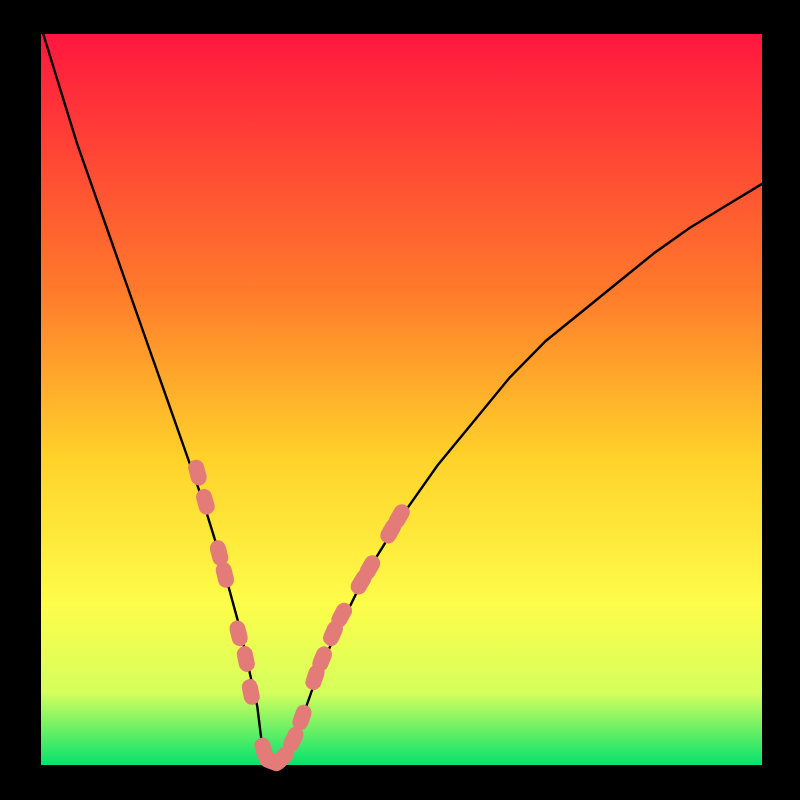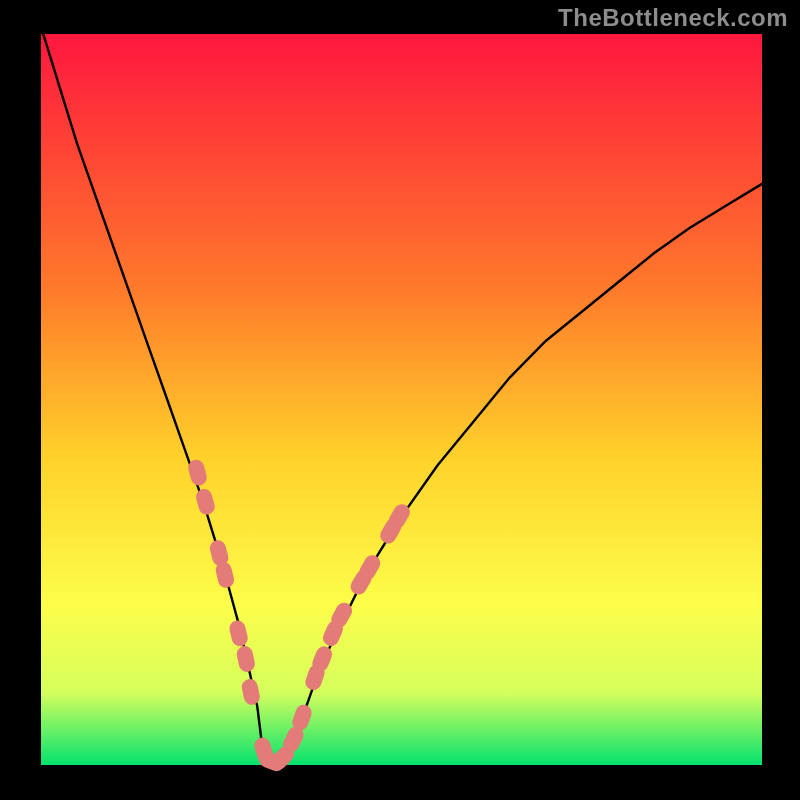--- a/index.html
+++ b/index.html
@@ -71,15 +71,14 @@
         <rect x="309.2" y="651.0" width="26" height="16" rx="8" ry="8" fill="#e37b79" transform="rotate(-67.7 322.2 659.0)"></rect>
         <rect x="320.0" y="625.4" width="26" height="16" rx="8" ry="8" fill="#e37b79" transform="rotate(-66.1 333.0 633.4)"></rect>
         <rect x="328.7" y="607.1" width="26" height="16" rx="8" ry="8" fill="#e37b79" transform="rotate(-61.2 341.7 615.1)"></rect>
         <rect x="348.1" y="574.3" width="26" height="16" rx="8" ry="8" fill="#e37b79" transform="rotate(-59.4 361.1 582.3)"></rect>
         <rect x="356.8" y="559.6" width="26" height="16" rx="8" ry="8" fill="#e37b79" transform="rotate(-60.0 369.8 567.6)"></rect>
         <rect x="377.7" y="523.1" width="26" height="16" rx="8" ry="8" fill="#e37b79" transform="rotate(-60.0 390.7 531.1)"></rect>
         <rect x="386.3" y="508.5" width="26" height="16" rx="8" ry="8" fill="#e37b79" transform="rotate(-59.4 399.3 516.5)"></rect>
       </g>
 </svg>
 
-<div class="watermark">TheBottleneck.com</div>
 
 </div>
 
 </body></html>

